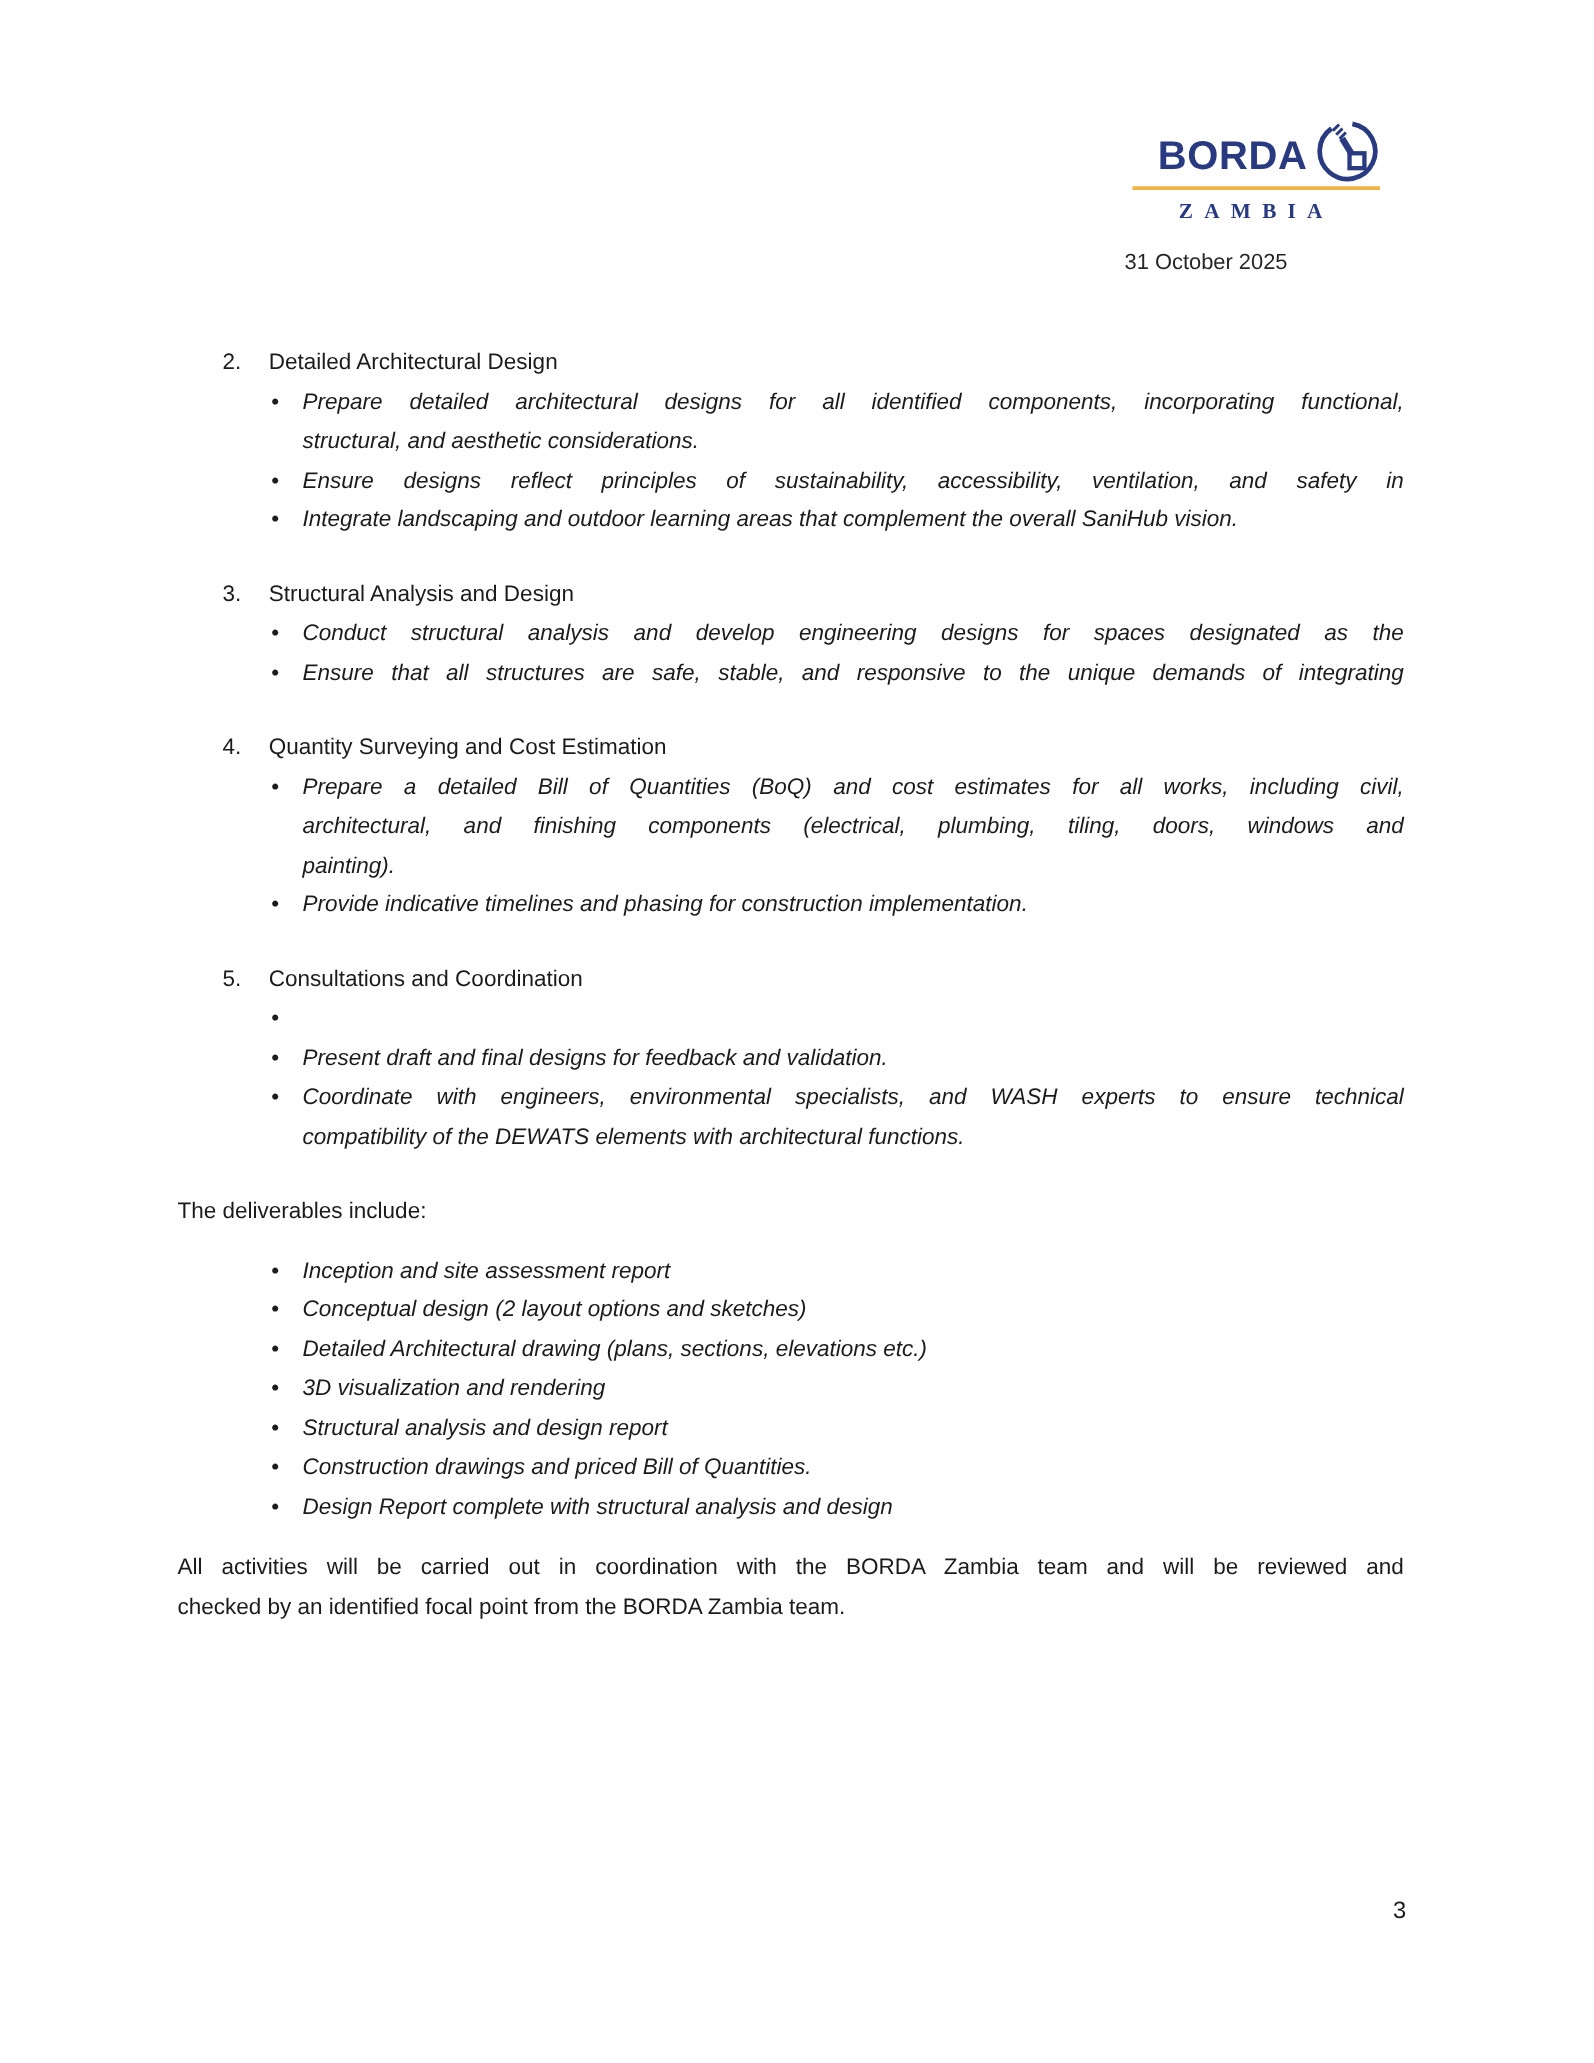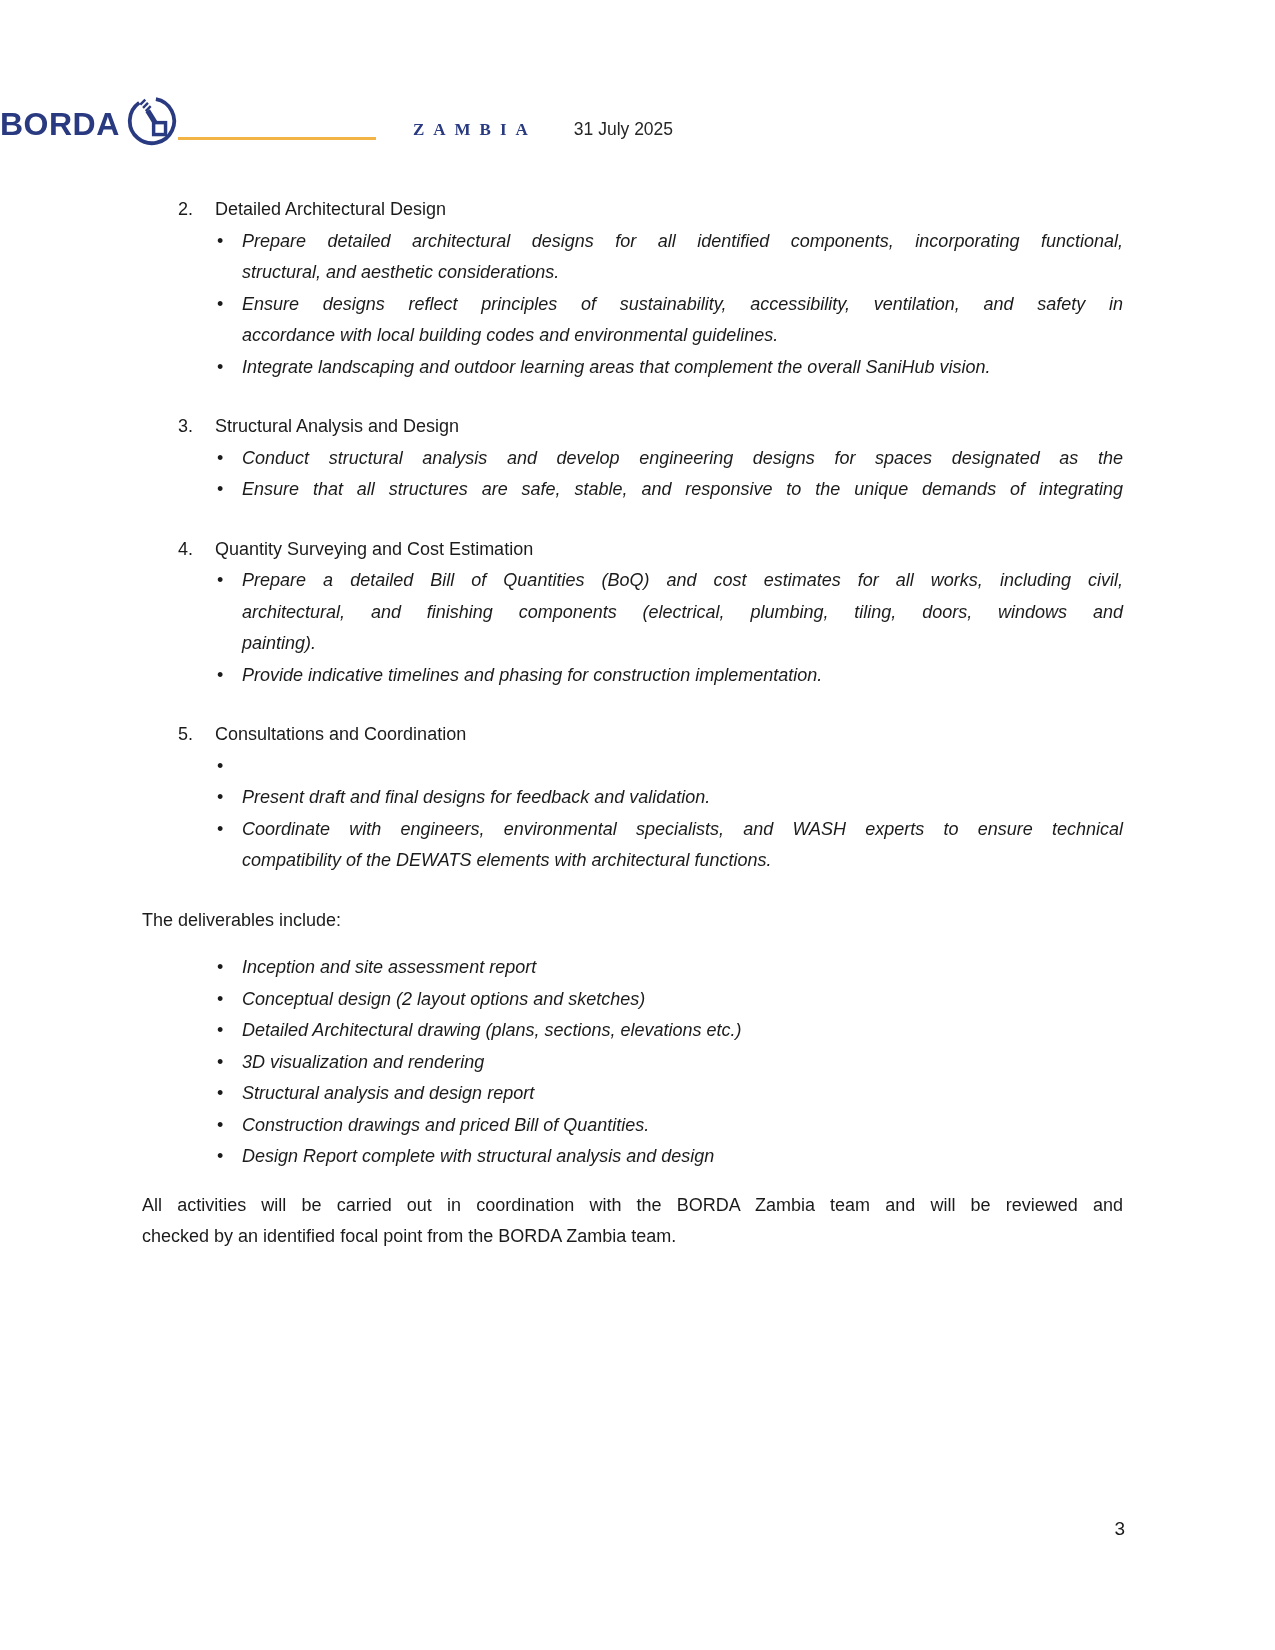--- a/index.html
+++ b/index.html
@@ -7,21 +7,21 @@
     --gold:#F2B445;
     --ink:#1B1B1B;
   }
   html,body{margin:0;padding:0;background:#888;}
   .page{
     width:1275px;height:1650px;background:#ffffff;position:relative;
     margin:0 auto;overflow:hidden;
     font-family:"Liberation Sans",sans-serif;color:var(--ink);
   }
   
-  .header{display:flex;flex-direction:row;align-items:flex-end;padding:95px 171px 0 0;}
+  .header{display:flex;flex-direction:column;align-items:flex-end;padding:95px 171px 0 0;}
   .logo-row{display:flex;align-items:flex-end;gap:6px;}
   .brand{font-size:32px;font-weight:bold;color:var(--navy);line-height:1;letter-spacing:0.5px;}
   .logo-icon svg{display:block;margin-bottom:-7px;}
   .gold-rule{width:198px;height:3px;background:var(--gold);margin-top:9px;}
   .region{width:198px;font-family:"Liberation Serif",serif;font-size:17px;font-weight:bold;
           letter-spacing:9px;color:var(--navy);margin-top:7px;line-height:1.2;text-align:center;}
   .date{font-size:17.5px;color:#262626;margin-top:20px;margin-right:74px;line-height:1.2;}
   
   .content{margin:54px 152px 0 142px;font-size:18px;line-height:31.5px;}
   .section{margin-bottom:28px;}
@@ -51,21 +51,21 @@
           <line x1="13.2" y1="8.8" x2="17.8" y2="4.2" stroke="#293A80" stroke-width="2.2"></line>
           <line x1="15.7" y1="11.8" x2="20.3" y2="7.2" stroke="#293A80" stroke-width="2.2"></line>
           <line x1="18.2" y1="14.8" x2="22.8" y2="10.2" stroke="#293A80" stroke-width="2.2"></line>
           <line x1="20.0" y1="14.5" x2="27.0" y2="25.8" stroke="#293A80" stroke-width="4.8"></line>
           <rect x="25.5" y="25.5" width="11" height="11" stroke="#293A80" stroke-width="3.2" fill="none"></rect>
         </svg>
       </div>
     </div>
     <div class="gold-rule"></div>
     <div class="region">ZAMBIA</div>
-    <div class="date">31 July 2025</div>
+    <div class="date">31 October 2025</div>
   </div>
 
   <div class="content">
     <div>
         <div class="section">
           <div class="h-row">
             <div class="h-num">2.</div>
             <div class="h-title">Detailed Architectural Design</div>
           </div>
           <div class="b-row">
@@ -75,21 +75,20 @@
           <div class="b-row">
             <div class="b-dot"></div>
             <div class="b-txt">structural, and aesthetic considerations.</div>
           </div>
           <div class="b-row">
             <div class="b-dot">•</div>
             <div class="b-txt j">Ensure designs reflect principles of sustainability, accessibility, ventilation, and safety in</div>
           </div>
           <div class="b-row">
             <div class="b-dot"></div>
-            <div class="b-txt">accordance with local building codes and environmental guidelines.</div>
           </div>
           <div class="b-row">
             <div class="b-dot">•</div>
             <div class="b-txt">Integrate landscaping and outdoor learning areas that complement the overall SaniHub vision.</div>
           </div>
         </div>
         <div class="section">
           <div class="h-row">
             <div class="h-num">3.</div>
             <div class="h-title">Structural Analysis and Design</div>

